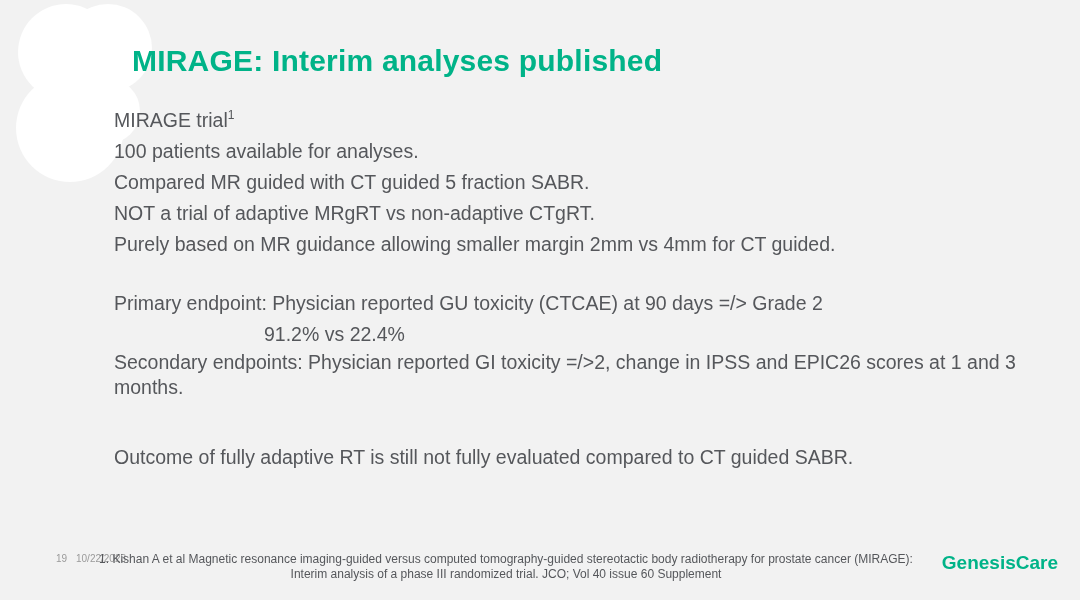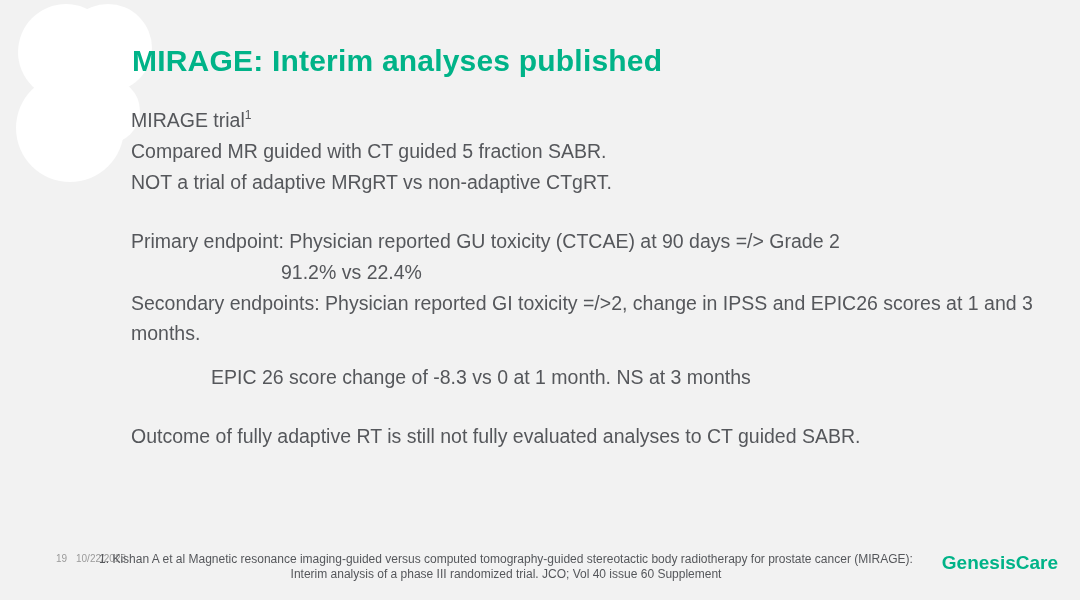--- a/index.html
+++ b/index.html
@@ -40,31 +40,30 @@
   }
 
   .body-text {
     position: absolute;
     left: 114px;
     top: 100px;
     width: 930px;
     color: #55575b;
     font-size: 19.5px;
     line-height: 31px;
-    margin-left: 17px;
   }
   .body-text p {
     margin: 0;
   }
   .gap {
     height: 28px;
   }
   .indent-1 { padding-left: 150px; }
   .indent-2 { padding-left: 80px; }
-  .tight { line-height: 30px; }
+  .tight { line-height: 25px; }
   sup {
     font-size: 0.62em;
     vertical-align: super;
   }
 
   .footer-num {
     position: absolute;
     left: 56px;
     bottom: 36px;
     font-size: 10px;
@@ -105,36 +104,37 @@
 
   <div class="deco deco-1"></div>
   <div class="deco deco-2"></div>
   <div class="deco deco-3"></div>
   <div class="deco deco-4"></div>
 
   <div class="title">MIRAGE: Interim analyses published</div>
 
   <div class="body-text">
     <p><span>MIRAGE trial</span><sup>1</sup></p>
+    <p>100 patients available for analyses.</p>
     <p>Compared MR guided with CT guided 5 fraction SABR.</p>
     <p>NOT a trial of adaptive MRgRT vs non-adaptive CTgRT.</p>
+    <p>Purely based on MR guidance allowing smaller margin 2mm vs 4mm for CT guided.</p>
 
     <div class="gap"></div>
 
     <p>Primary endpoint: Physician reported GU toxicity (CTCAE) at 90 days =/&gt; Grade 2</p>
     <p class="indent-1">91.2% vs 22.4%</p>
     <p class="tight">Secondary endpoints: Physician reported GI toxicity  =/&gt;2, change in IPSS and EPIC26 scores at 1 and 3 months.</p>
 
     <div style="height:14px"></div>
 
-    <p class="indent-2">EPIC 26 score change of -8.3 vs 0 at 1 month. NS at 3 months</p>
 
     <div class="gap"></div>
 
-    <p>Outcome of fully adaptive RT is still not fully evaluated analyses to CT guided SABR.</p>
+    <p>Outcome of fully adaptive RT is still not fully evaluated compared to CT guided SABR.</p>
   </div>
 
   <div class="footer-num">19</div>
   <div class="footer-date">10/22/2023</div>
   <div class="reference">1. Kishan A et al Magnetic resonance imaging-guided versus computed tomography-guided stereotactic body radiotherapy for prostate cancer (MIRAGE): Interim analysis of a phase III randomized trial. JCO; Vol 40 issue 60 Supplement</div>
   <div class="brand">GenesisCare</div>
 
 </div>
 
 </body></html>

